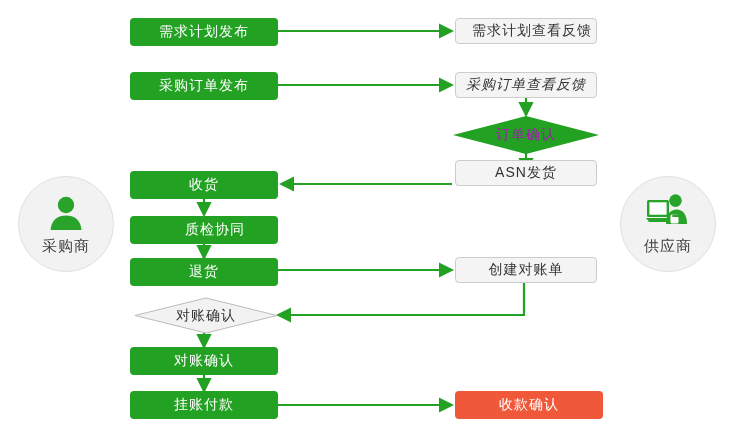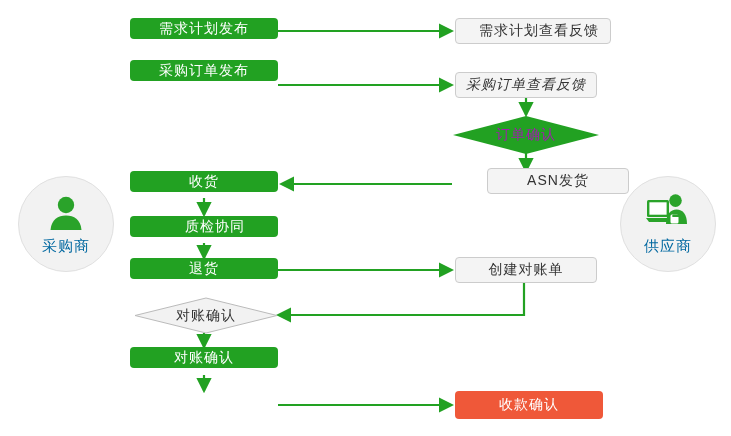--- a/index.html
+++ b/index.html
@@ -32,21 +32,21 @@
     align-items: center;
     justify-content: center;
   }
   .actor .glyph {
     display: block;
     line-height: 1;
     color: #2aa32a;
   }
   .actor .label {
     font-size: 15px;
-    color: #0369a1;
+    color: #404040;
     margin-top: 1px;
     letter-spacing: 1px;
   }
   #actor-buyer  { left: 18px;  top: 176px; }
   #actor-supplier { left: 620px; top: 176px; }
 
   
   .node {
     position: absolute;
     box-sizing: border-box;
@@ -54,21 +54,21 @@
     align-items: center;
     justify-content: center;
     font-size: 14px;
     letter-spacing: 1px;
     white-space: nowrap;
   }
   .node.green {
     background: #22a122;
     color: #ffffff;
     border-radius: 4px;
-    height: 21px;
+    height: 28px;
   }
   .node.white {
     background: #f4f4f4;
     color: #333333;
     border: 1px solid #cccccc;
     border-radius: 4px;
     height: 26px;
   }
   .node.orange {
     background: #ef5839;
@@ -174,21 +174,21 @@
         <rect x="27.2" y="21.5" width="8.6" height="2.6" rx="1.2" fill="#2aa32a"></rect>
       </svg>
     </span>
     <span class="label">供应商</span>
   </div>
 
   <div class="node green" style="left:130px; top:18px; width:148px;">
     <span>需求计划发布</span>
   </div>
 
-  <div class="node green" style="left:130px; top:60px; width:148px;">
+  <div class="node green" style="left:130px; top:72px; width:148px;">
     <span>采购订单发布</span>
   </div>
 
   <div class="node green" style="left:130px; top:171px; width:148px;">
     <span>收货</span>
   </div>
 
   <div class="node green" style="left:130px; top:216px; width:148px;padding-left:22px;">
     <span>质检协同</span>
   </div>
@@ -201,37 +201,40 @@
     <svg width="144" height="37" viewBox="0 0 144 37">
       <polygon points="72,1 143,18.5 72,36 1,18.5" fill="#f2f2f2" stroke="#bbbbbb" stroke-width="1"></polygon>
     </svg>
     <span class="dtext">对账确认</span>
   </div>
 
   <div class="node green" style="left:130px; top:347px; width:148px;">
     <span>对账确认</span>
   </div>
 
-
-  <div class="node white" style="left:455px; top:18px; width:156px;padding-left:12px;">
+  <div class="node green" style="left:130px; top:391px; width:148px;">
+    <span>挂账付款</span>
+  </div>
+
+  <div class="node white" style="left:455px; top:18px; width:142px;padding-left:12px;">
     <span>需求计划查看反馈</span>
   </div>
 
   <div class="node white" style="left:455px; top:72px; width:142px;font-style:italic;">
     <span>采购订单查看反馈</span>
   </div>
 
   <div class="diamond green" style="left:453px; top:116px; width:146px; height:38px;">
     <svg width="146" height="38" viewBox="0 0 146 38">
       <polygon points="73,0 146,19 73,38 0,19" fill="#22a122"></polygon>
     </svg>
     <span class="dtext">订单确认</span>
   </div>
 
-  <div class="node white" style="left:455px; top:168px; width:142px;margin-left:32px;">
+  <div class="node white" style="left:455px; top:160px; width:142px;">
     <span>ASN发货</span>
   </div>
 
   <div class="node white" style="left:455px; top:257px; width:142px;">
     <span>创建对账单</span>
   </div>
 
   <div class="node orange" style="left:455px; top:391px; width:148px;">
     <span>收款确认</span>
   </div>

